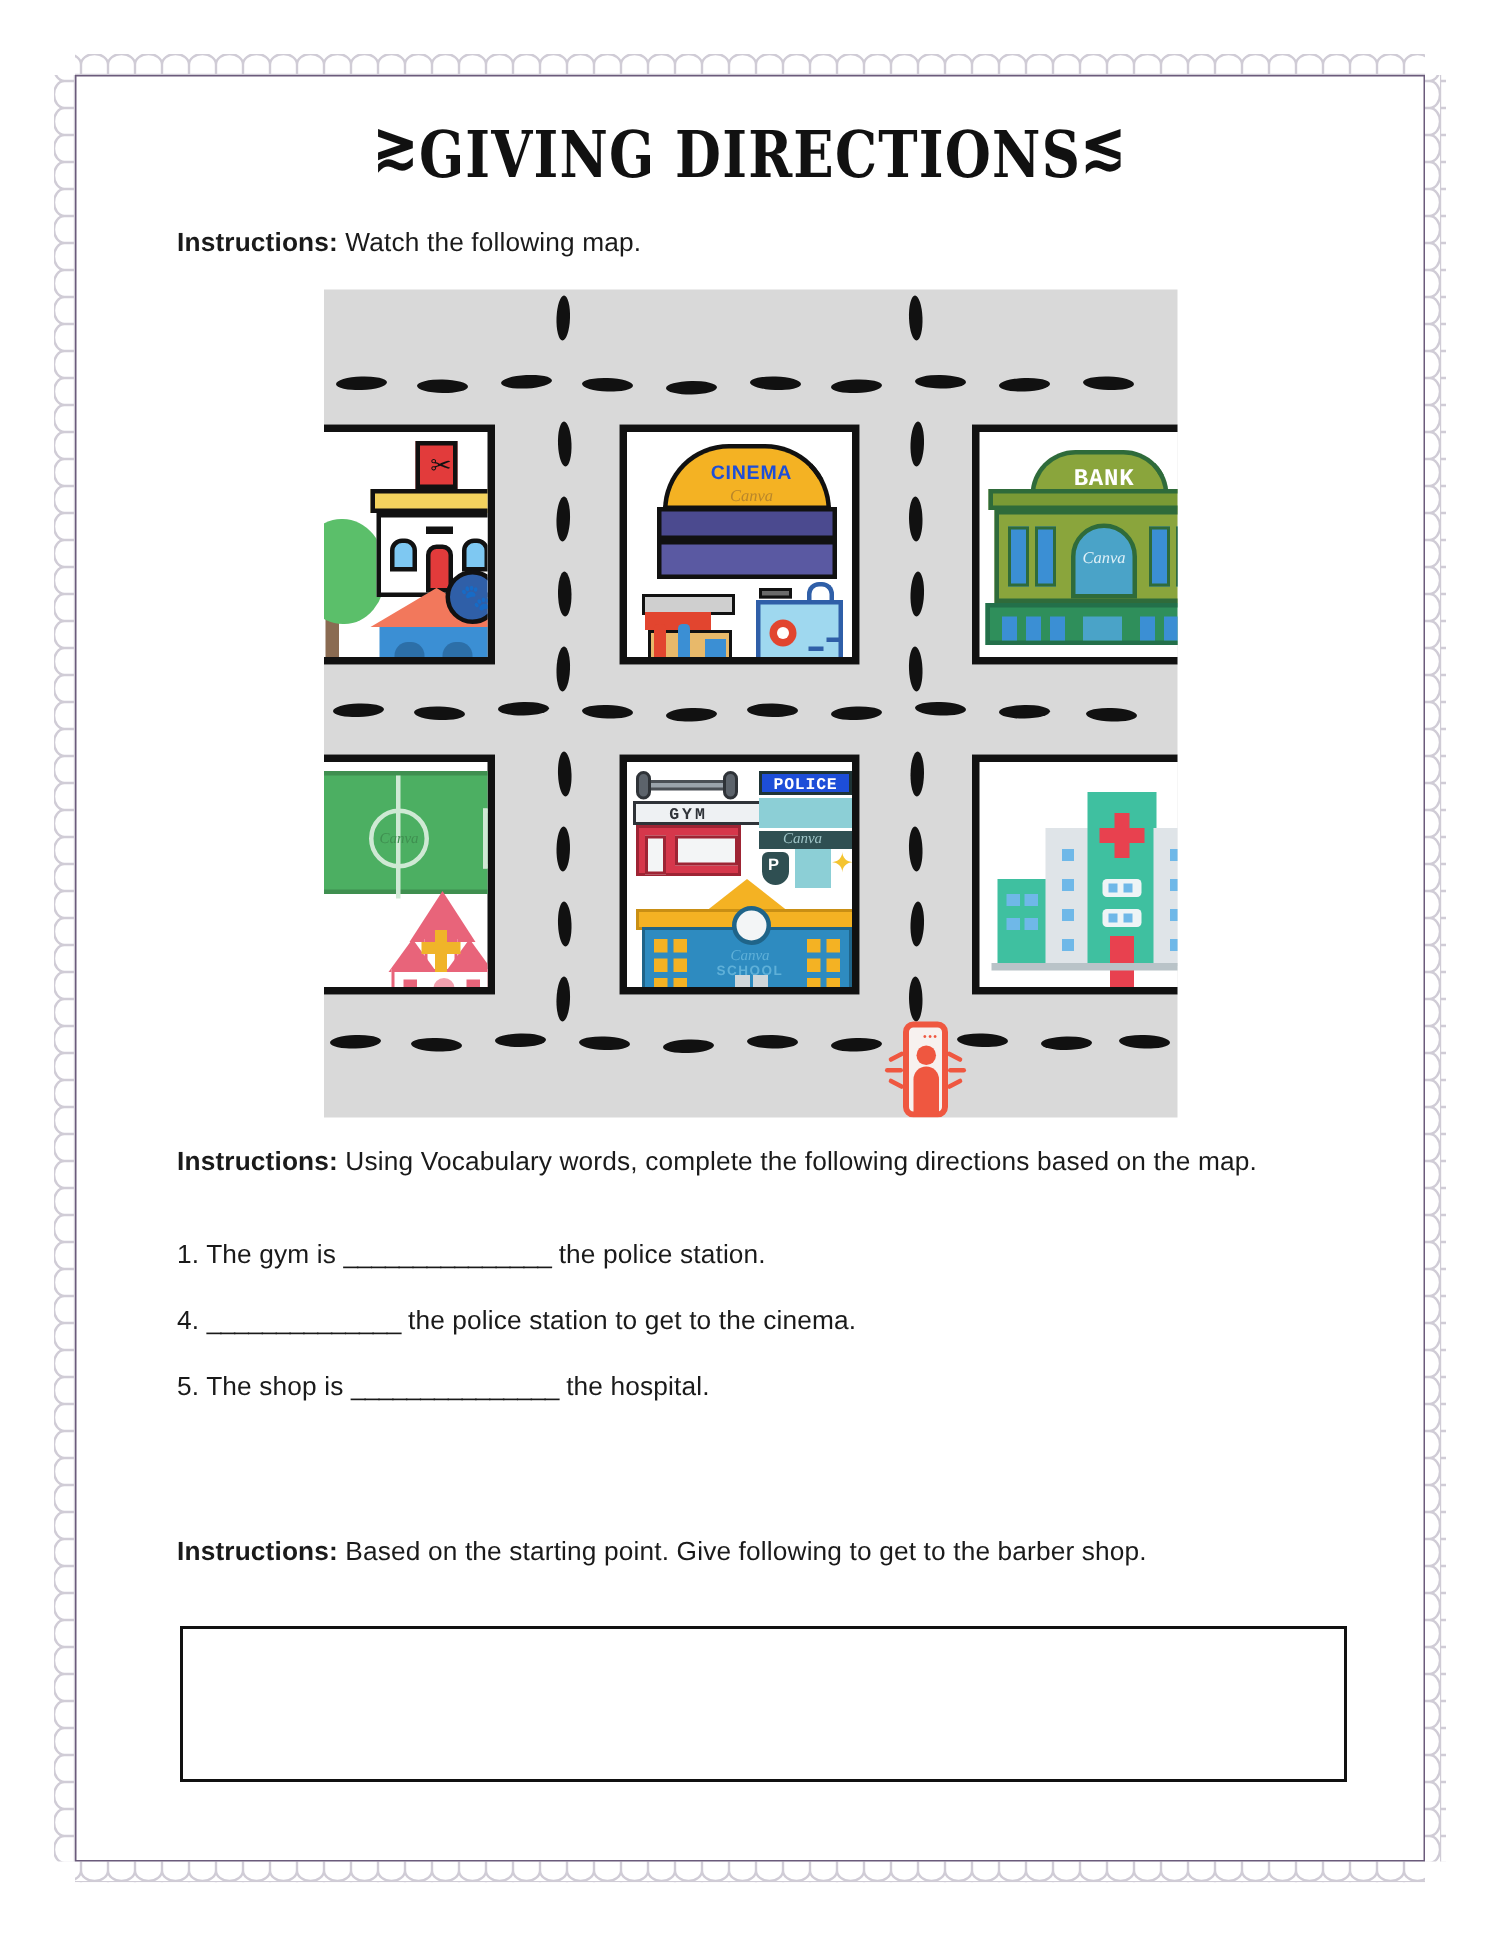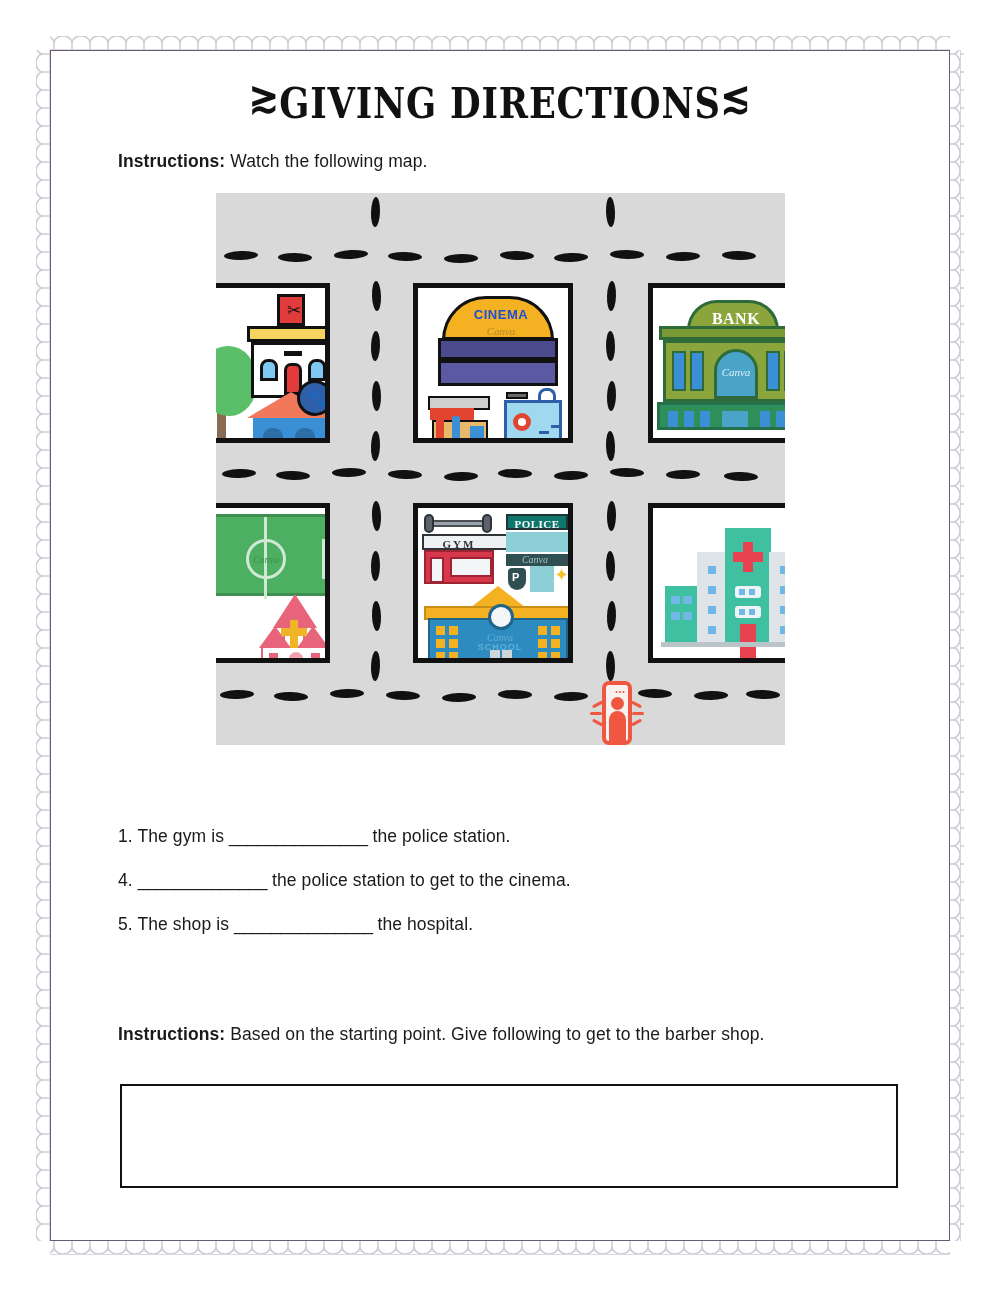--- a/index.html
+++ b/index.html
@@ -114,21 +114,21 @@
   
   .tree-trunk { background:#8a6b52; }
   .tree-top { background:#5bbf6a; border-radius:50% 50% 48% 52%; }
 
   
   .rect { position:absolute; }
   .tri { position:absolute; width:0; height:0; }
 
   .lbl {
     position:absolute;
-    font-family:Liberation Serif, serif;
+    font-family:Liberation Mono, monospace;
     font-weight:700;
     color:#fff;
     letter-spacing:.5px;
     text-align:center;
   }
 
   
   .start-frame {
     position:absolute;
     border:4px solid #ef5740;
@@ -340,21 +340,21 @@
       <div class="rect" style="left:6px;  top:6px;  width:10px; height:19px; background:#5c636b; border:2px solid #2f3338; border-radius:5px;"></div>
       <div class="rect" style="left:64px; top:6px;  width:10px; height:19px; background:#5c636b; border:2px solid #2f3338; border-radius:5px;"></div>
       <div class="rect" style="left:4px; top:26px; width:86px; height:16px; background:#eef1f3; border:2px solid #2f3338;">
         <div class="lbl" style="left:0; top:2px; width:70px; font-size:11px; color:#2f3338; letter-spacing:2px;">GYM</div>
       </div>
       <div class="rect" style="left:6px; top:42px; width:70px; height:34px; background:#d6374b; border:2px solid #9e2434;">
         <div class="rect" style="left:4px;  top:5px;  width:14px; height:26px; background:#f3f5f6; border:2px solid #9e2434;"></div>
         <div class="rect" style="left:24px; top:5px;  width:42px; height:20px; background:#f3f5f6; border:2px solid #9e2434;"></div>
       </div>
 
-      <div class="rect" style="left:88px; top:6px; width:62px; height:16px; background:#0f766e; border:2px solid #1e3436;">
+      <div class="rect" style="left:88px; top:6px; width:62px; height:16px; background:#1d4ed8; border:2px solid #1e3436;">
         <div class="lbl" style="left:0; top:2px; width:58px; font-size:11px;">POLICE</div>
       </div>
       <div class="rect" style="left:88px; top:24px; width:62px; height:20px; background:#8ccfd6;"></div>
       <div class="rect" style="left:88px; top:46px; width:62px; height:12px; background:#2f4f52;">
         <div style="position:absolute;left:0;top:0px;width:58px;text-align:center;font-family:'Liberation Serif',serif;font-style:italic;font-size:10px;color:#9fc4c7;">Canva</div>
       </div>
       <div class="rect" style="left:90px; top:60px; width:18px; height:22px; background:#2f4f52; border-radius:4px 4px 9px 9px;">
         <div style="position:absolute;left:4px;top:3px;color:#fff;font-size:11px;font-weight:700;">P</div>
       </div>
       <div class="rect" style="left:112px; top:58px; width:24px; height:26px; background:#8ccfd6;"></div>
@@ -428,20 +428,23 @@
       <div class="ray" style="left:4px;  top:22px; width:11px; height:3px; transform:rotate(-28deg);"></div>
       <div class="ray" style="left:2px;  top:31px; width:12px; height:3px;"></div>
       <div class="ray" style="left:4px;  top:40px; width:11px; height:3px; transform:rotate(28deg);"></div>
       <div class="ray" style="left:43px; top:22px; width:11px; height:3px; transform:rotate(28deg);"></div>
       <div class="ray" style="left:44px; top:31px; width:12px; height:3px;"></div>
       <div class="ray" style="left:43px; top:40px; width:11px; height:3px; transform:rotate(-28deg);"></div>
     </div>
 
   </div>
 
+  <div class="instr instr-2">
+    <b>Instructions:</b><span> Using Vocabulary words, complete the following directions based on the map.</span>
+  </div>
 
   <div class="qlist">
     <div class="q">
       <span>1.</span><span> The gym is </span><span class="blank">_______________</span><span> the police station.</span>
     </div>
     <div class="q">
       <span>4.</span><span> </span><span class="blank">______________</span><span> the police station to get to the cinema.</span>
     </div>
     <div class="q">
       <span>5.</span><span> The shop is </span><span class="blank">_______________</span><span> the hospital.</span>

